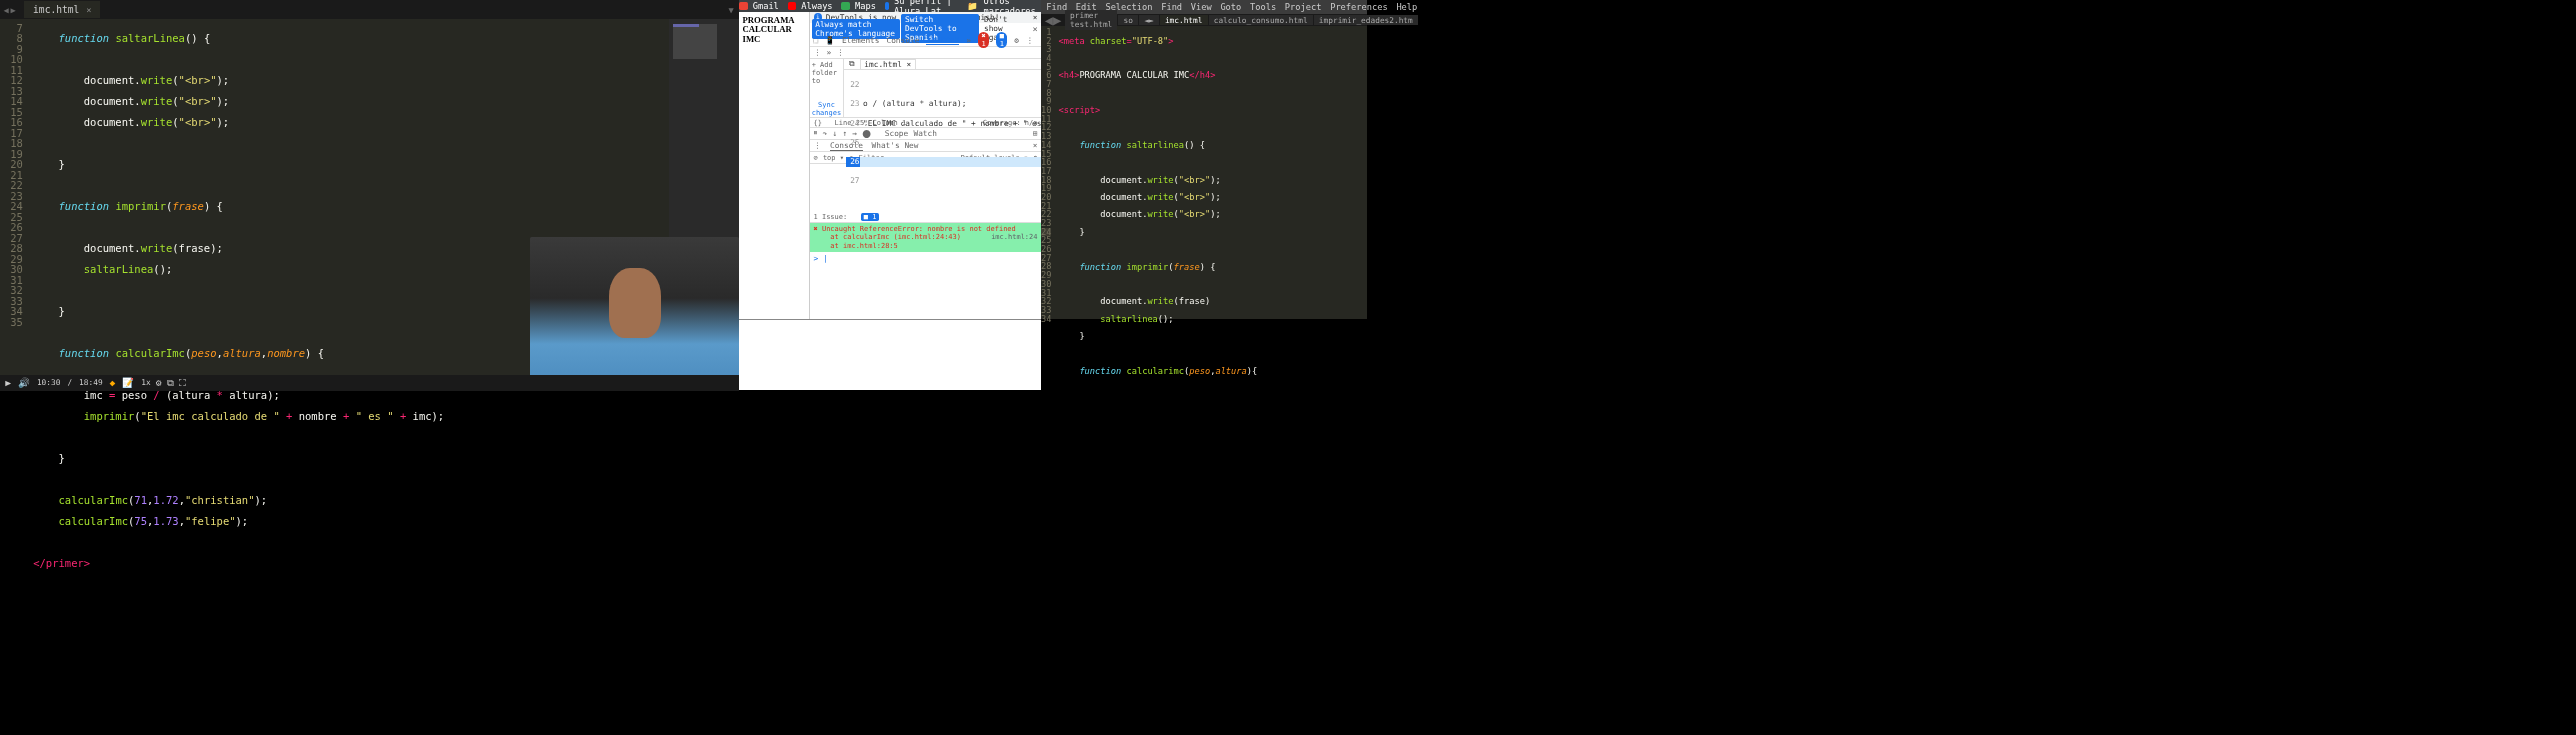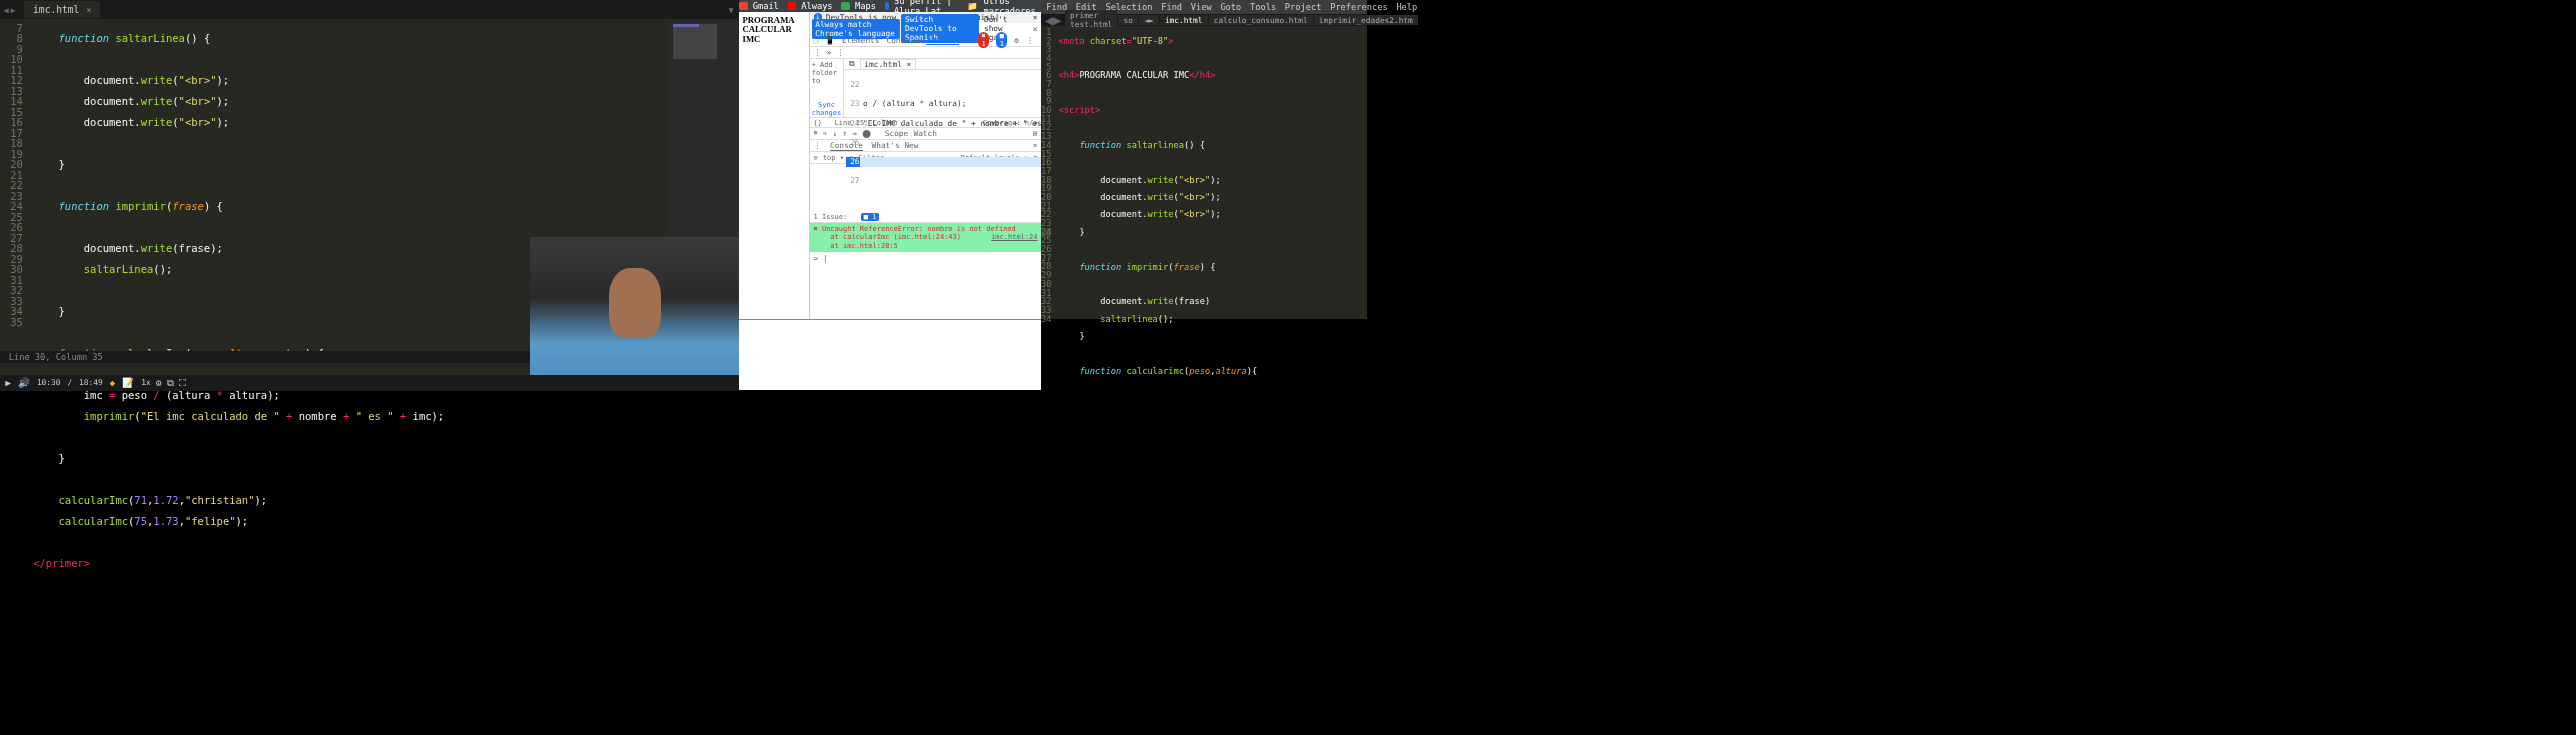--- a/index.html
+++ b/index.html
@@ -80,21 +80,21 @@
 .dt-debugbar { height: 12.2px; border-bottom: 0.9px solid #ddd; display: flex; align-items: center; gap: 5.2px; padding: 0 3.5px; font-size: 7.8px; color: #666; }
 .dt-debugbar span { cursor: pointer; }
 .dt-consoletabs { height: 12.2px; border-bottom: 0.9px solid #ddd; display: flex; align-items: center; gap: 8.7px; padding: 0 3.5px; font-size: 7.8px; color: #666; }
 .dt-consoletabs .act { border-bottom: 1.7px solid #666; }
 .dt-console-tb { height: 12.2px; border-bottom: 0.9px solid #ddd; display: flex; align-items: center; gap: 5.2px; padding: 0 3.5px; font-size: 7px; color: #666; }
 .dt-console-tb input { border: none; font-size: 7px; width: 52px; outline: none; }
 .dt-console-tb .dd { margin-left: auto; }
 .dt-issues { height: 10.5px; border-bottom: 0.9px solid #ddd; font-size: 7px; color: #666; padding: 0 3.5px; display: flex; align-items: center; gap: 14px; margin-top: 48px; }
 .dt-issues .ib { background: #1a73e8; color: #fff; padding: 0 2.6px; border-radius: 1.7px; }
 .dt-err { font-family: Consolas, monospace; font-size: 7px; color: #d93025; background: #86efac; padding: 1.7px 3.5px; line-height: 8.7px; }
-.dt-err .link { color: #5f6368; text-decoration: underline; float: right; }
+.dt-err .link { color: #5f6368; float: right; }
 .dt-prompt { font-family: Consolas, monospace; font-size: 7.8px; color: #1a73e8; padding: 1.7px 3.5px; }
 
 .browser-blank { position: absolute; left: 739px; top: 319px; width: 302px; height: 71px; background: #fff; border-top: 1.7px solid #888; }
 
 
 .right-editor { position: absolute; left: 1041px; top: 0; width: 326px; height: 319px; background: #272822; }
 .re-menubar { height: 14px; background: #3c3c3c; color: #ccc; font-size: 8.7px; display: flex; align-items: center; gap: 8.7px; padding: 0 5.2px; }
 .re-menubar span { cursor: pointer; }
 .re-tabs { height: 12.2px; background: #1a1a1a; display: flex; align-items: center; }
 .re-tab { color: #aaa; font-size: 7.8px; padding: 0.9px 5.2px; background: #2a2a2a; margin-right: 0.9px; }
@@ -187,23 +187,20 @@
 <div class="line"></div>
 <div class="line"><span class="tag">&lt;/</span><span class="tag">primer</span><span class="tag">&gt;</span></div>
 <div class="line"></div>
 <div class="line"></div>
 <div class="line"></div>
     </div>
     <div class="le-minimap">
       <div class="le-mm-blob" style="top:5.2px;left:3.5px;width:44px;height:35px;"></div>
       <div class="le-mm-blob" style="top:5.2px;left:3.5px;width:26px;height:2.6px;background:#66a;"></div>
     </div>
-  </div>
-  <div class="le-status">
-    <span>Line 30, Column 35</span>
   </div>
 </div>
 
 <div class="webcam"></div>
 
 <div class="video-bar">
   <span class="vb-icon">▶</span>
   <span class="vb-icon">🔊</span>
   <span class="vb-time">10:30</span>
   <span class="vb-time">/</span>

